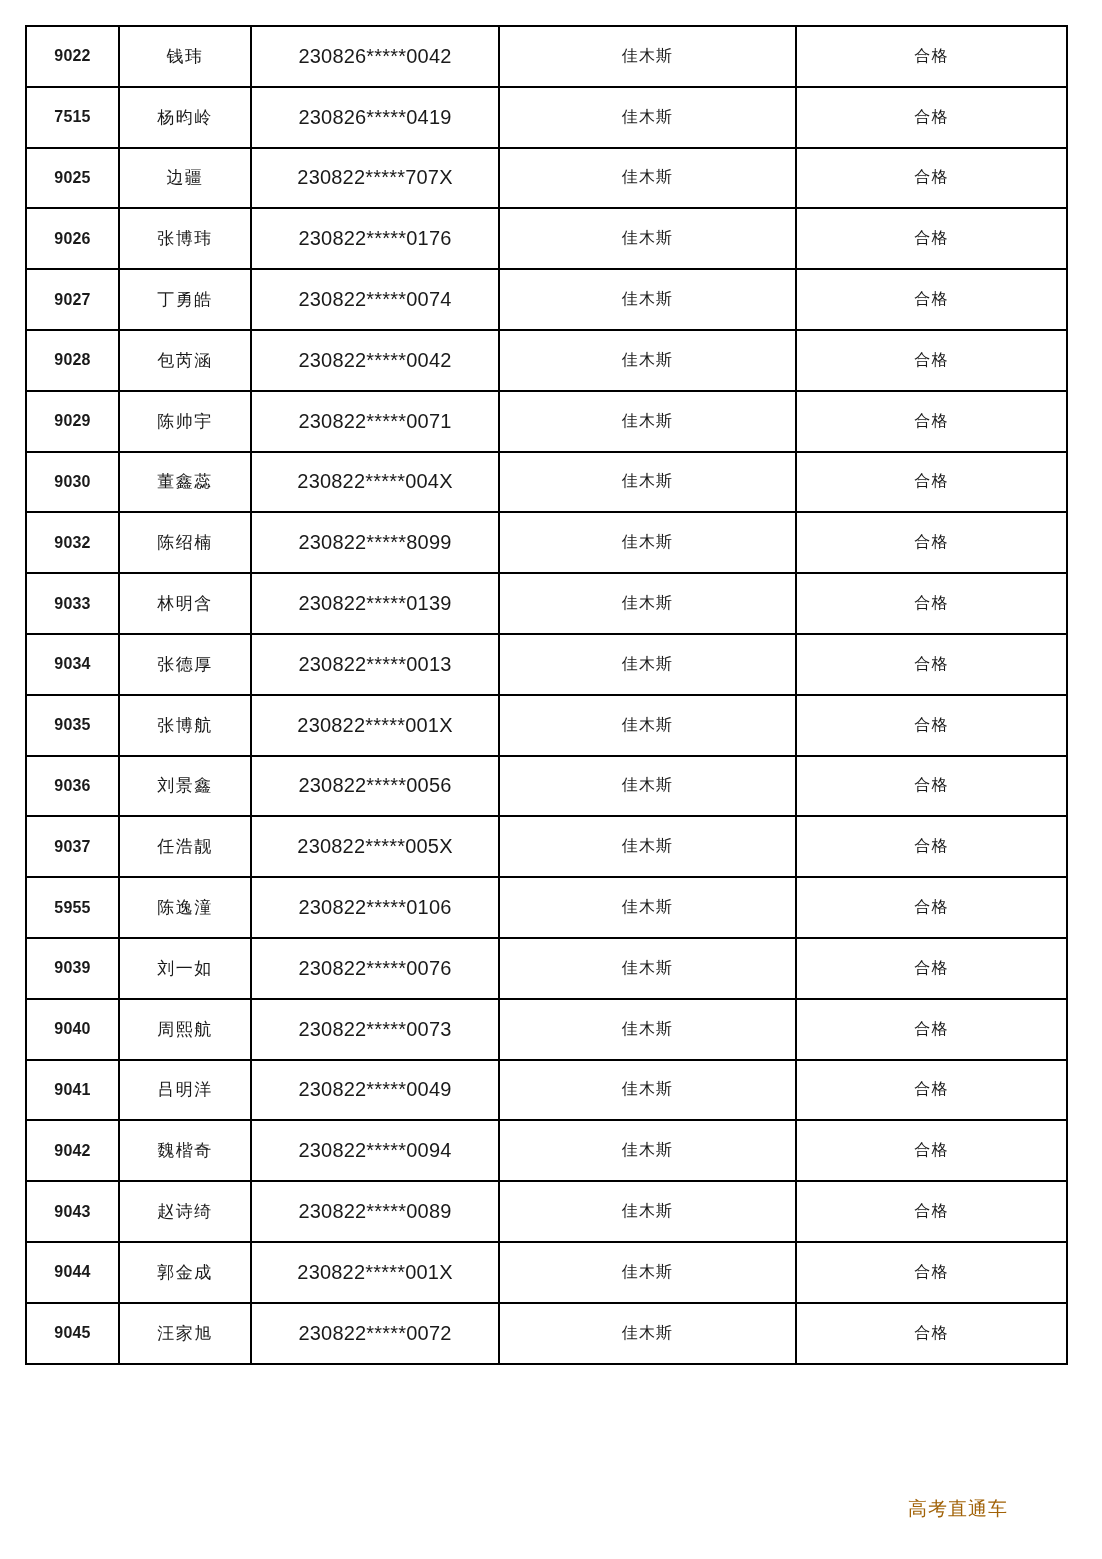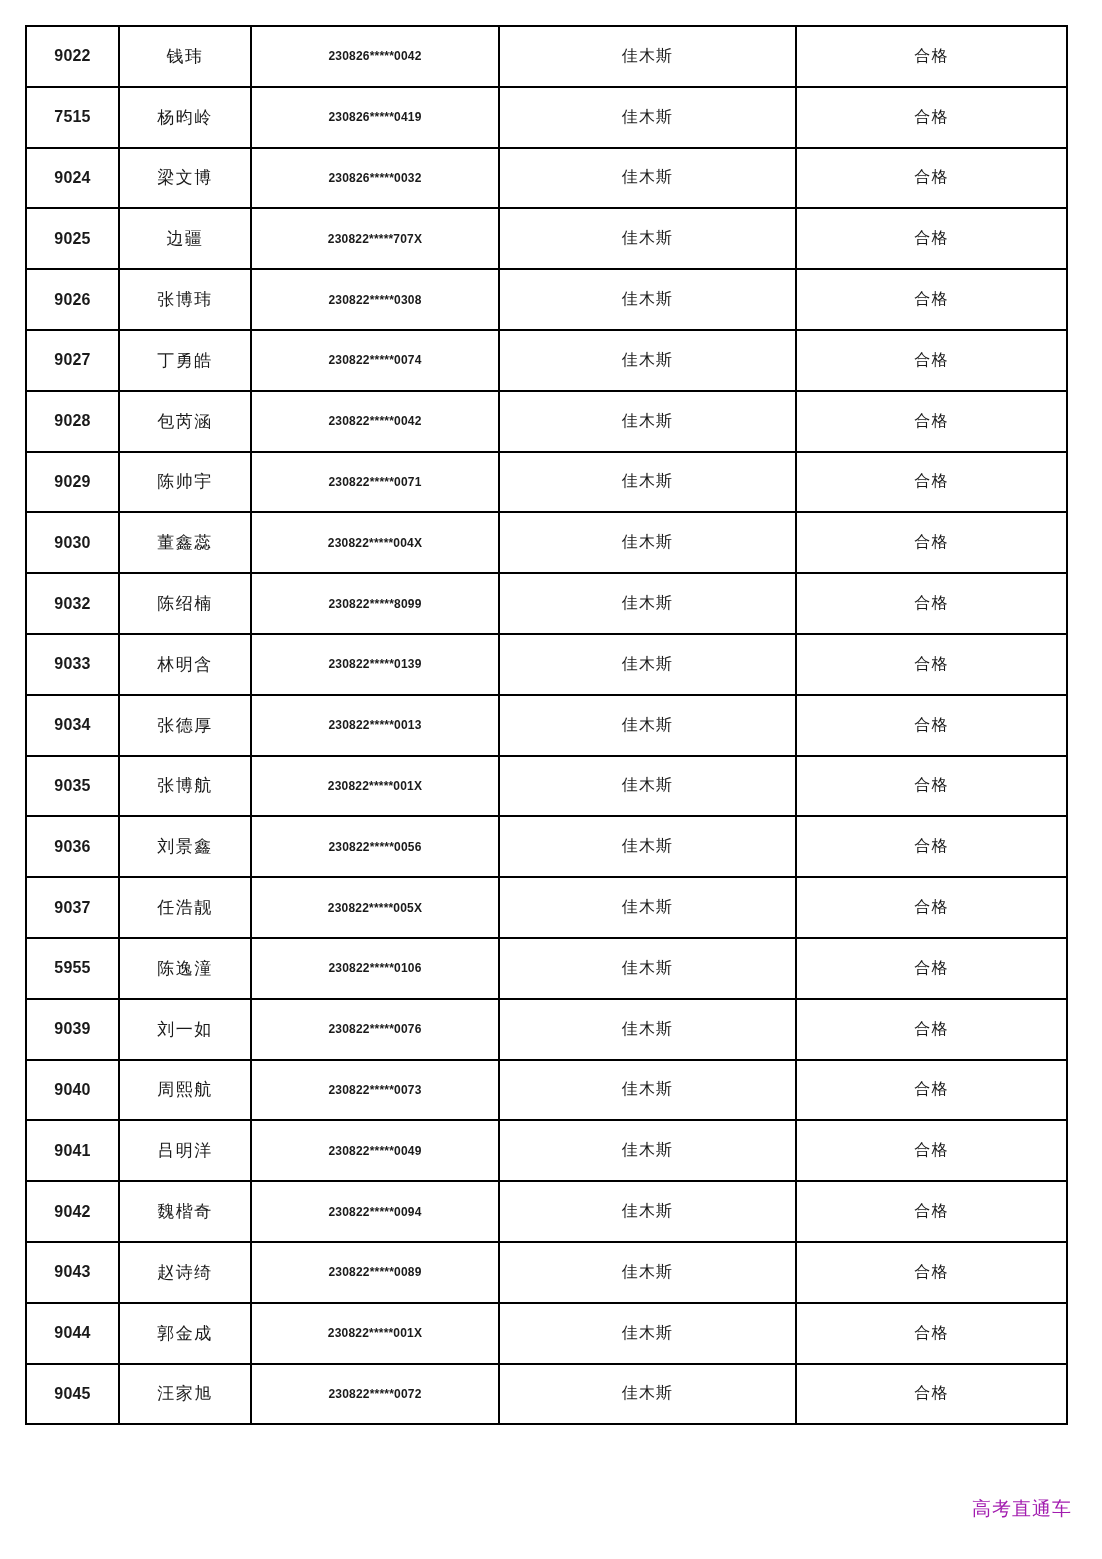--- a/index.html
+++ b/index.html
@@ -53,40 +53,40 @@
     font-size: 16px;
     font-weight: 700;
     letter-spacing: 0.2px;
   }
   td.name {
     font-size: 17px;
     letter-spacing: 1.5px;
     margin-left: 40px;
   }
   td.idnum {
-    font-size: 12px;
-    font-weight: 700;
+    font-size: 20px;
+    font-weight: 400;
     letter-spacing: 0.2px;
   }
   td.city {
     font-size: 16px;
     letter-spacing: 1.2px;
   }
   td.status {
     font-size: 16px;
     letter-spacing: 1.2px;
   }
 
   #watermark {
     position: absolute;
-    left: 972px;
+    left: 908px;
     top: 1496px;
     font-size: 19px;
     letter-spacing: 1px;
-    color: #a21caf;
+    color: #a16207;
     white-space: nowrap;
     pointer-events: none;
     font-family: Liberation Sans, sans-serif;
   }
 </style>
 </head>
 <body>
 
 <div id="sheet">
 
@@ -107,37 +107,30 @@
           <td class="status">合格</td>
         </tr>
         <tr>
           <td class="seq">7515</td>
           <td class="name">杨昀岭</td>
           <td class="idnum">230826*****0419</td>
           <td class="city">佳木斯</td>
           <td class="status">合格</td>
         </tr>
         <tr>
-          <td class="seq">9024</td>
-          <td class="name">梁文博</td>
-          <td class="idnum">230826*****0032</td>
-          <td class="city">佳木斯</td>
-          <td class="status">合格</td>
-        </tr>
-        <tr>
           <td class="seq">9025</td>
           <td class="name">边疆</td>
           <td class="idnum">230822*****707X</td>
           <td class="city">佳木斯</td>
           <td class="status">合格</td>
         </tr>
         <tr>
           <td class="seq">9026</td>
           <td class="name">张博玮</td>
-          <td class="idnum">230822*****0308</td>
+          <td class="idnum">230822*****0176</td>
           <td class="city">佳木斯</td>
           <td class="status">合格</td>
         </tr>
         <tr>
           <td class="seq">9027</td>
           <td class="name">丁勇皓</td>
           <td class="idnum">230822*****0074</td>
           <td class="city">佳木斯</td>
           <td class="status">合格</td>
         </tr>

